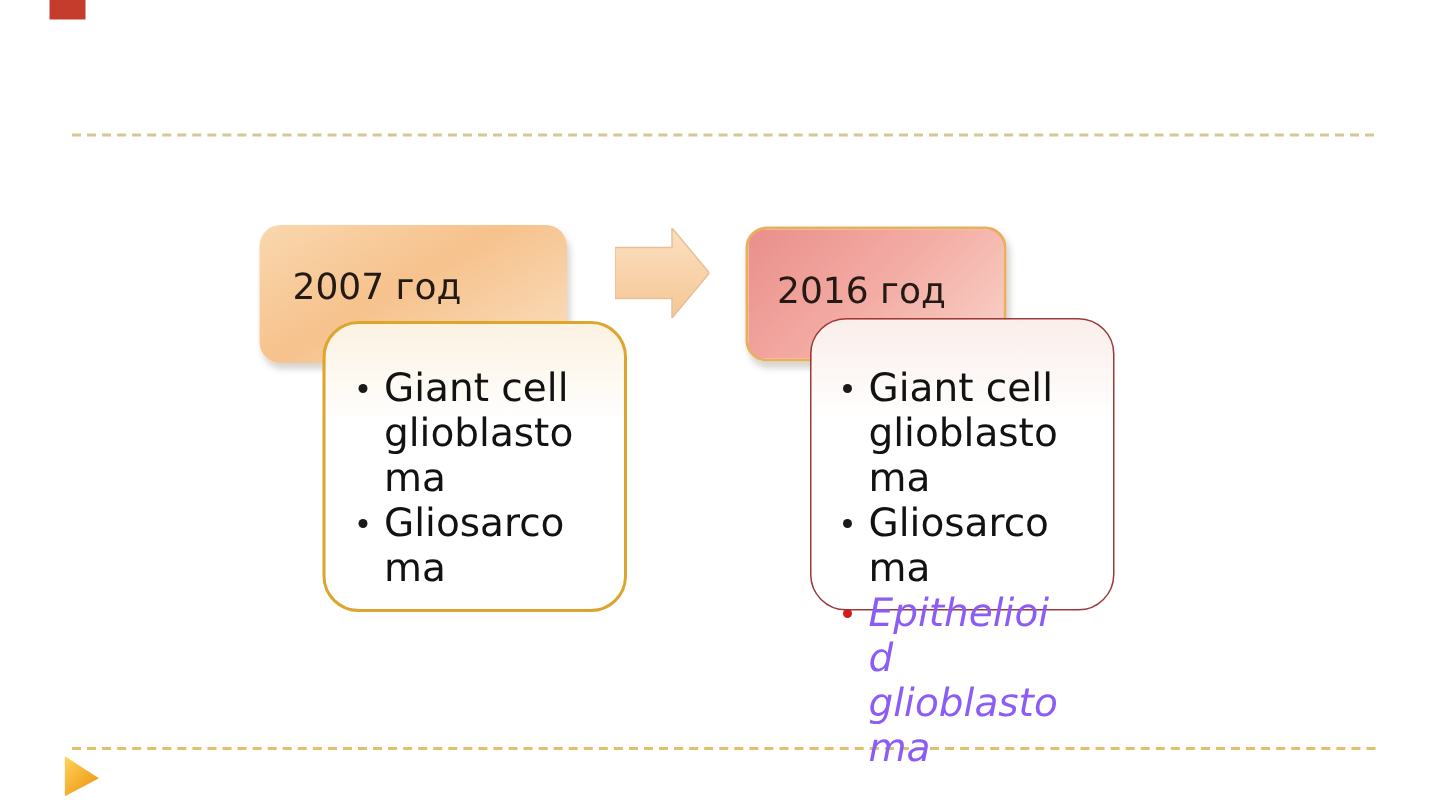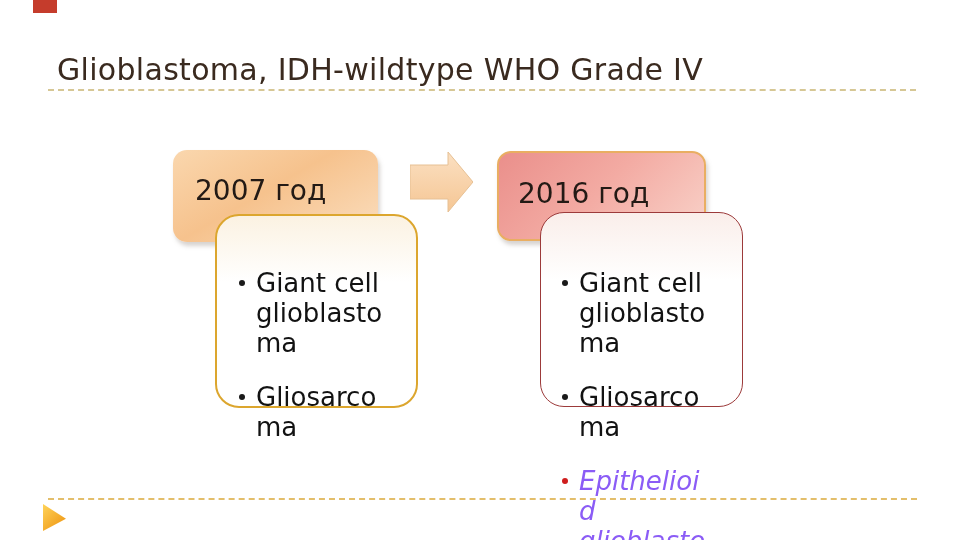--- a/index.html
+++ b/index.html
@@ -25,26 +25,26 @@
   
   .year-box{
     position:absolute;width:205px;height:92px;border-radius:14px;z-index:2;
     box-shadow:2px 4px 4px rgba(140,130,120,.35);
   }
   .year-box.before{
     left:173px;top:150px;
     background:linear-gradient(150deg,#fad7ae 0%,#f6c28d 45%,#fbdfc0 100%);
   }
   .year-box.after{
-    left:497px;top:151px;width:209px;height:90px;
+    left:497px;top:151px;width:174px;height:90px;
     border:2px solid #e9ae62;box-sizing:border-box;
     background:linear-gradient(135deg,#ea8f8b 0%,#f3aba3 48%,#f9d3ca 100%);
   }
   .year-label{
-    position:absolute;left:22px;top:24px;font-size:28px;line-height:34px;color:#231a15;white-space:nowrap;
+    position:absolute;left:22px;top:24px;font-size:24px;line-height:34px;color:#231a15;white-space:nowrap;
   }
   .year-box.after .year-label{left:19px;}
   
   .list-card{
     position:absolute;width:203px;height:194px;border-radius:24px;box-sizing:border-box;z-index:3;
   }
   .list-card.before{
     left:215px;top:214px;border:2px solid #dca62e;
     background:linear-gradient(to bottom,#fbf2e2 0%,#ffffff 35%);
   }
@@ -52,37 +52,36 @@
     left:540px;top:212px;height:195px;border:1.5px solid #9c3a3a;
     background:linear-gradient(to bottom,#faeeea 0%,#ffffff 35%);
   }
   
   .bullet-list{
     position:absolute;margin:0;padding:0;list-style:none;z-index:5;
     font-size:26px;line-height:30px;color:#121212;
   }
   .bullet-list.before{left:230px;top:244px;width:160px;}
   .bullet-list.after{left:553px;top:244px;width:165px;}
-  .bullet-item{position:relative;padding-left:26px;white-space:pre-line;margin-top:24px;}
+  .bullet-item{position:relative;padding-left:26px;white-space:pre-line;}
   .bullet-item::before{
     content:"";position:absolute;left:9px;top:12px;width:6px;height:6px;border-radius:50%;background:#1a1a1a;
   }
   .bullet-item.emphasis{color:#8b5cf6;font-style:italic;}
   .bullet-item.emphasis::before{background:#cf1d1d;}
   
   .arrow-wrap{position:absolute;left:410px;top:152px;width:63px;height:60px;z-index:2;}
 </style>
 </head>
 <body>
 
 <div class="slide">
 
   <div class="corner-tab"></div>
 
-  <div class="title">Glioblastoma, IDH-wildtype WHO Grade IV</div>
 
   <div class="rule rule-top"></div>
 
   <div class="year-box before">
     <div class="year-label">2007 год</div>
   </div>
   <div class="list-card before"></div>
   <ul class="bullet-list before">
     <li class="bullet-item">Giant cell
 glioblasto

